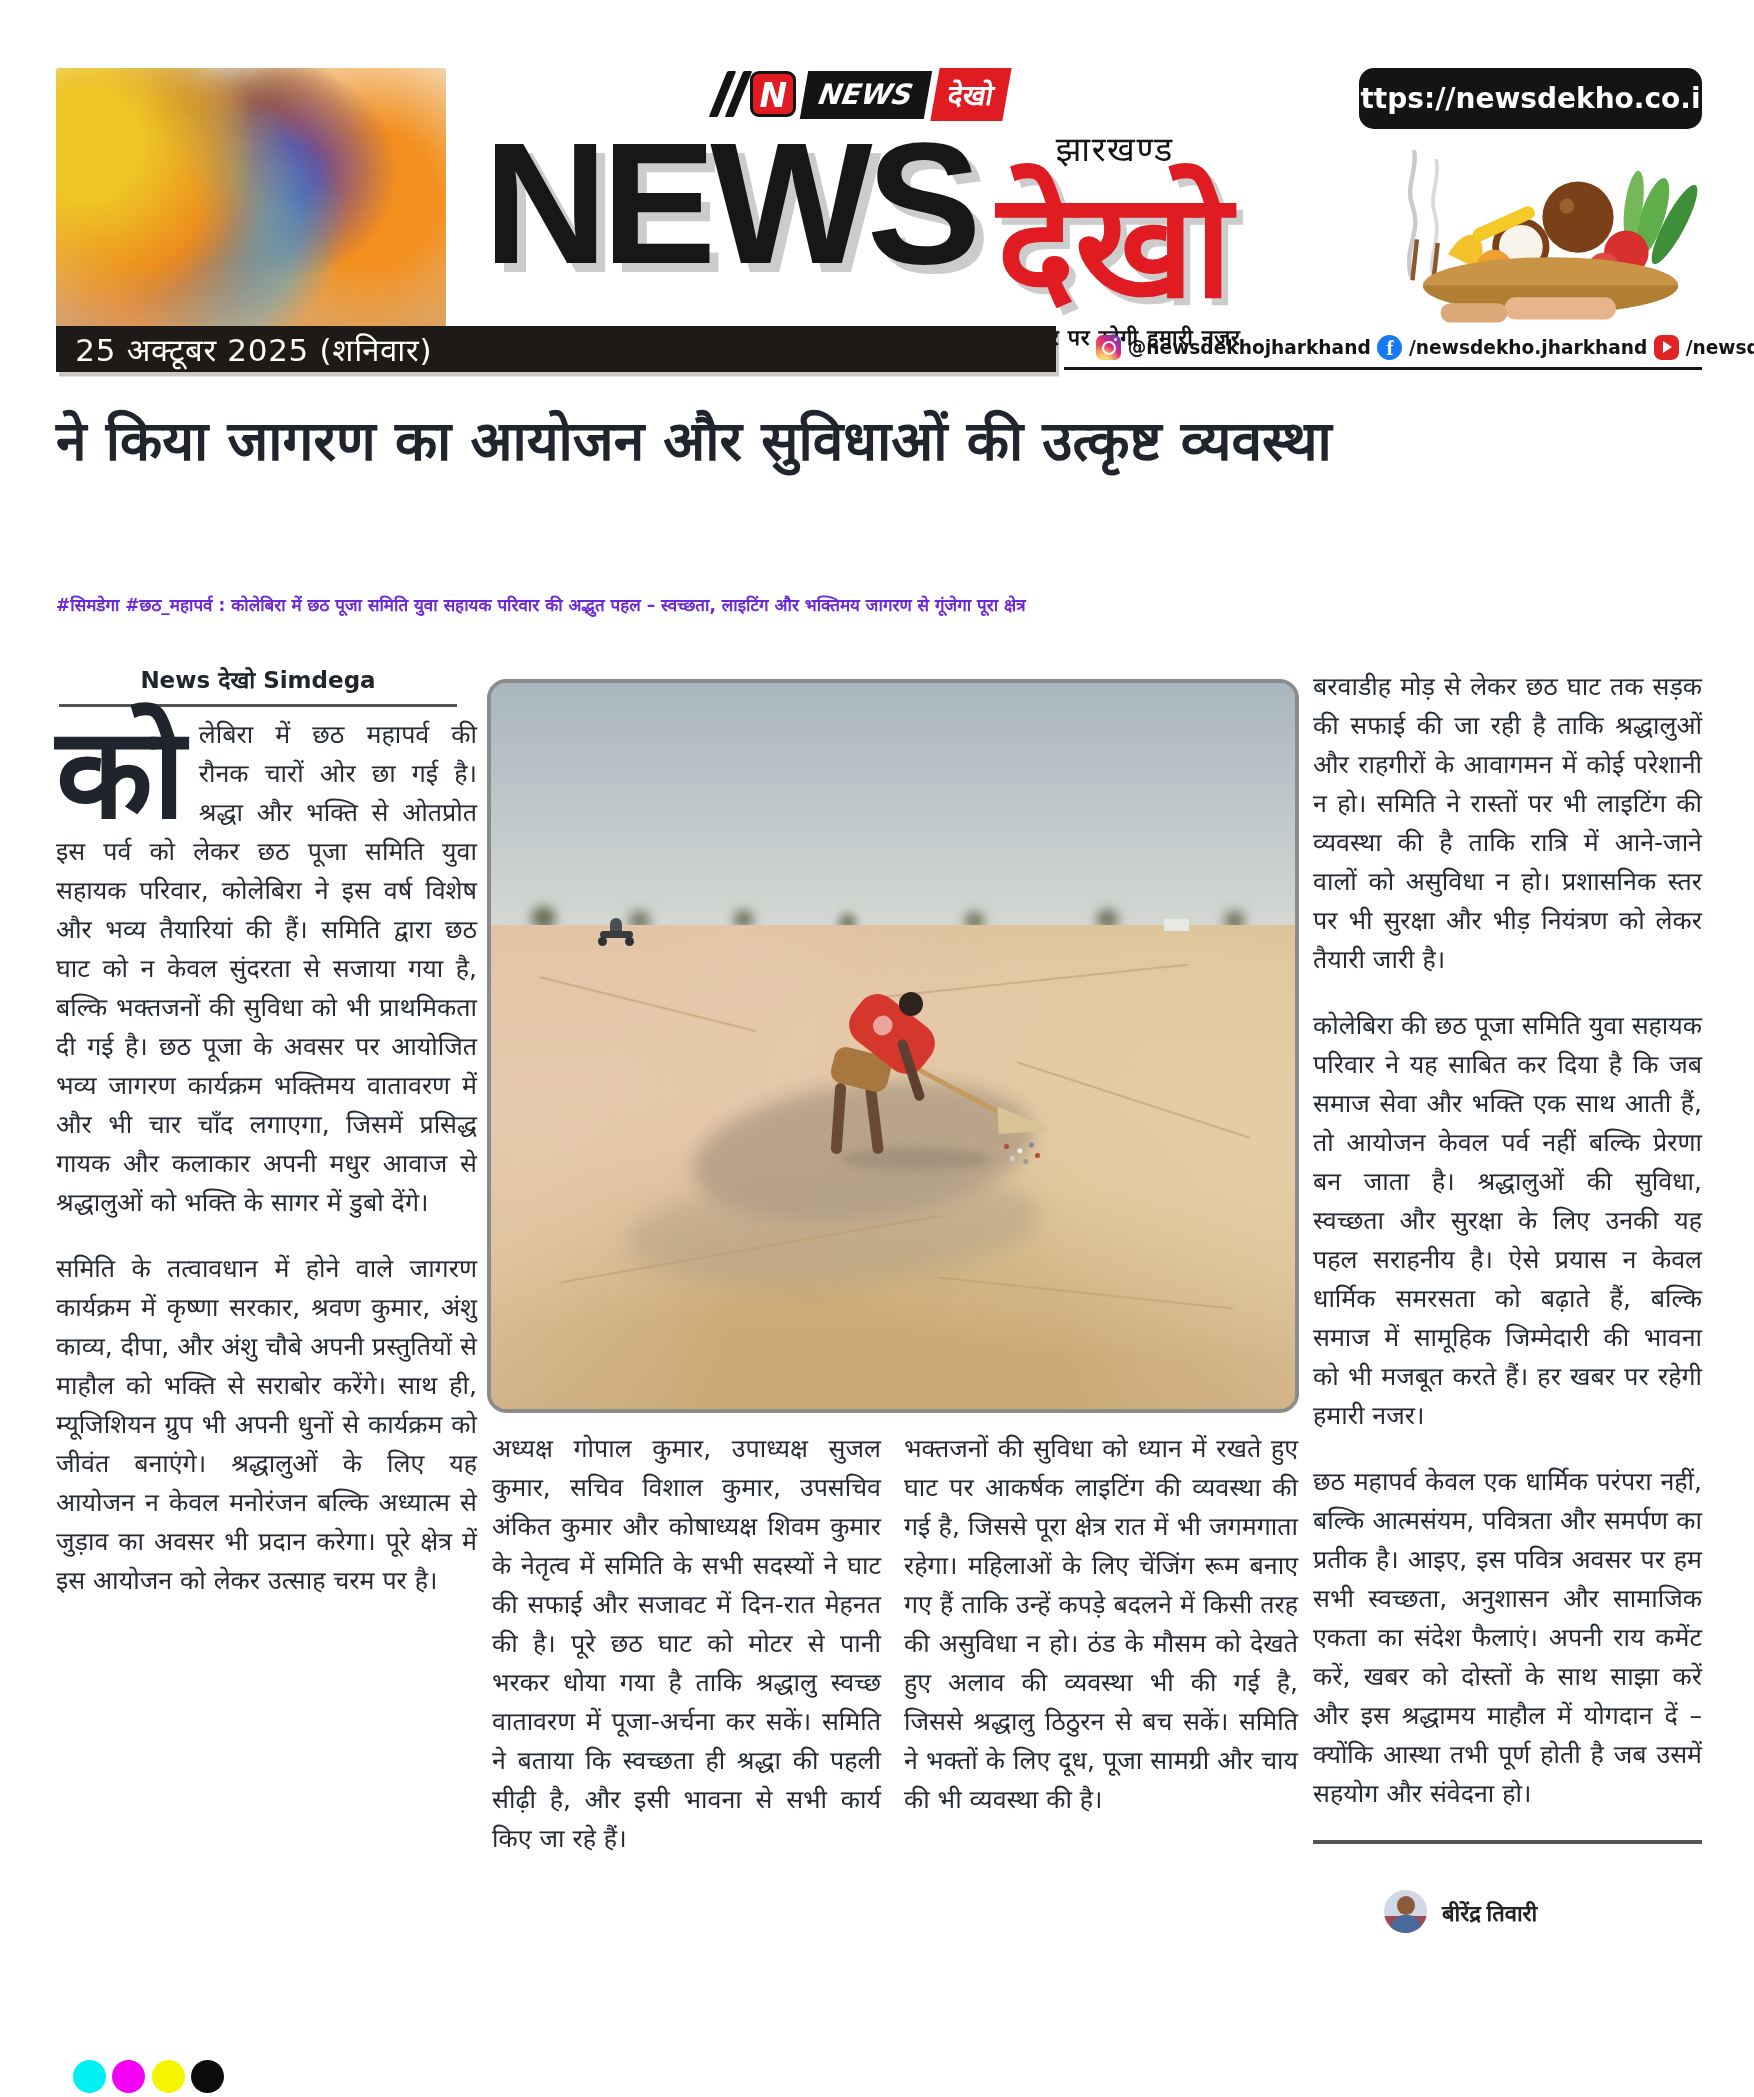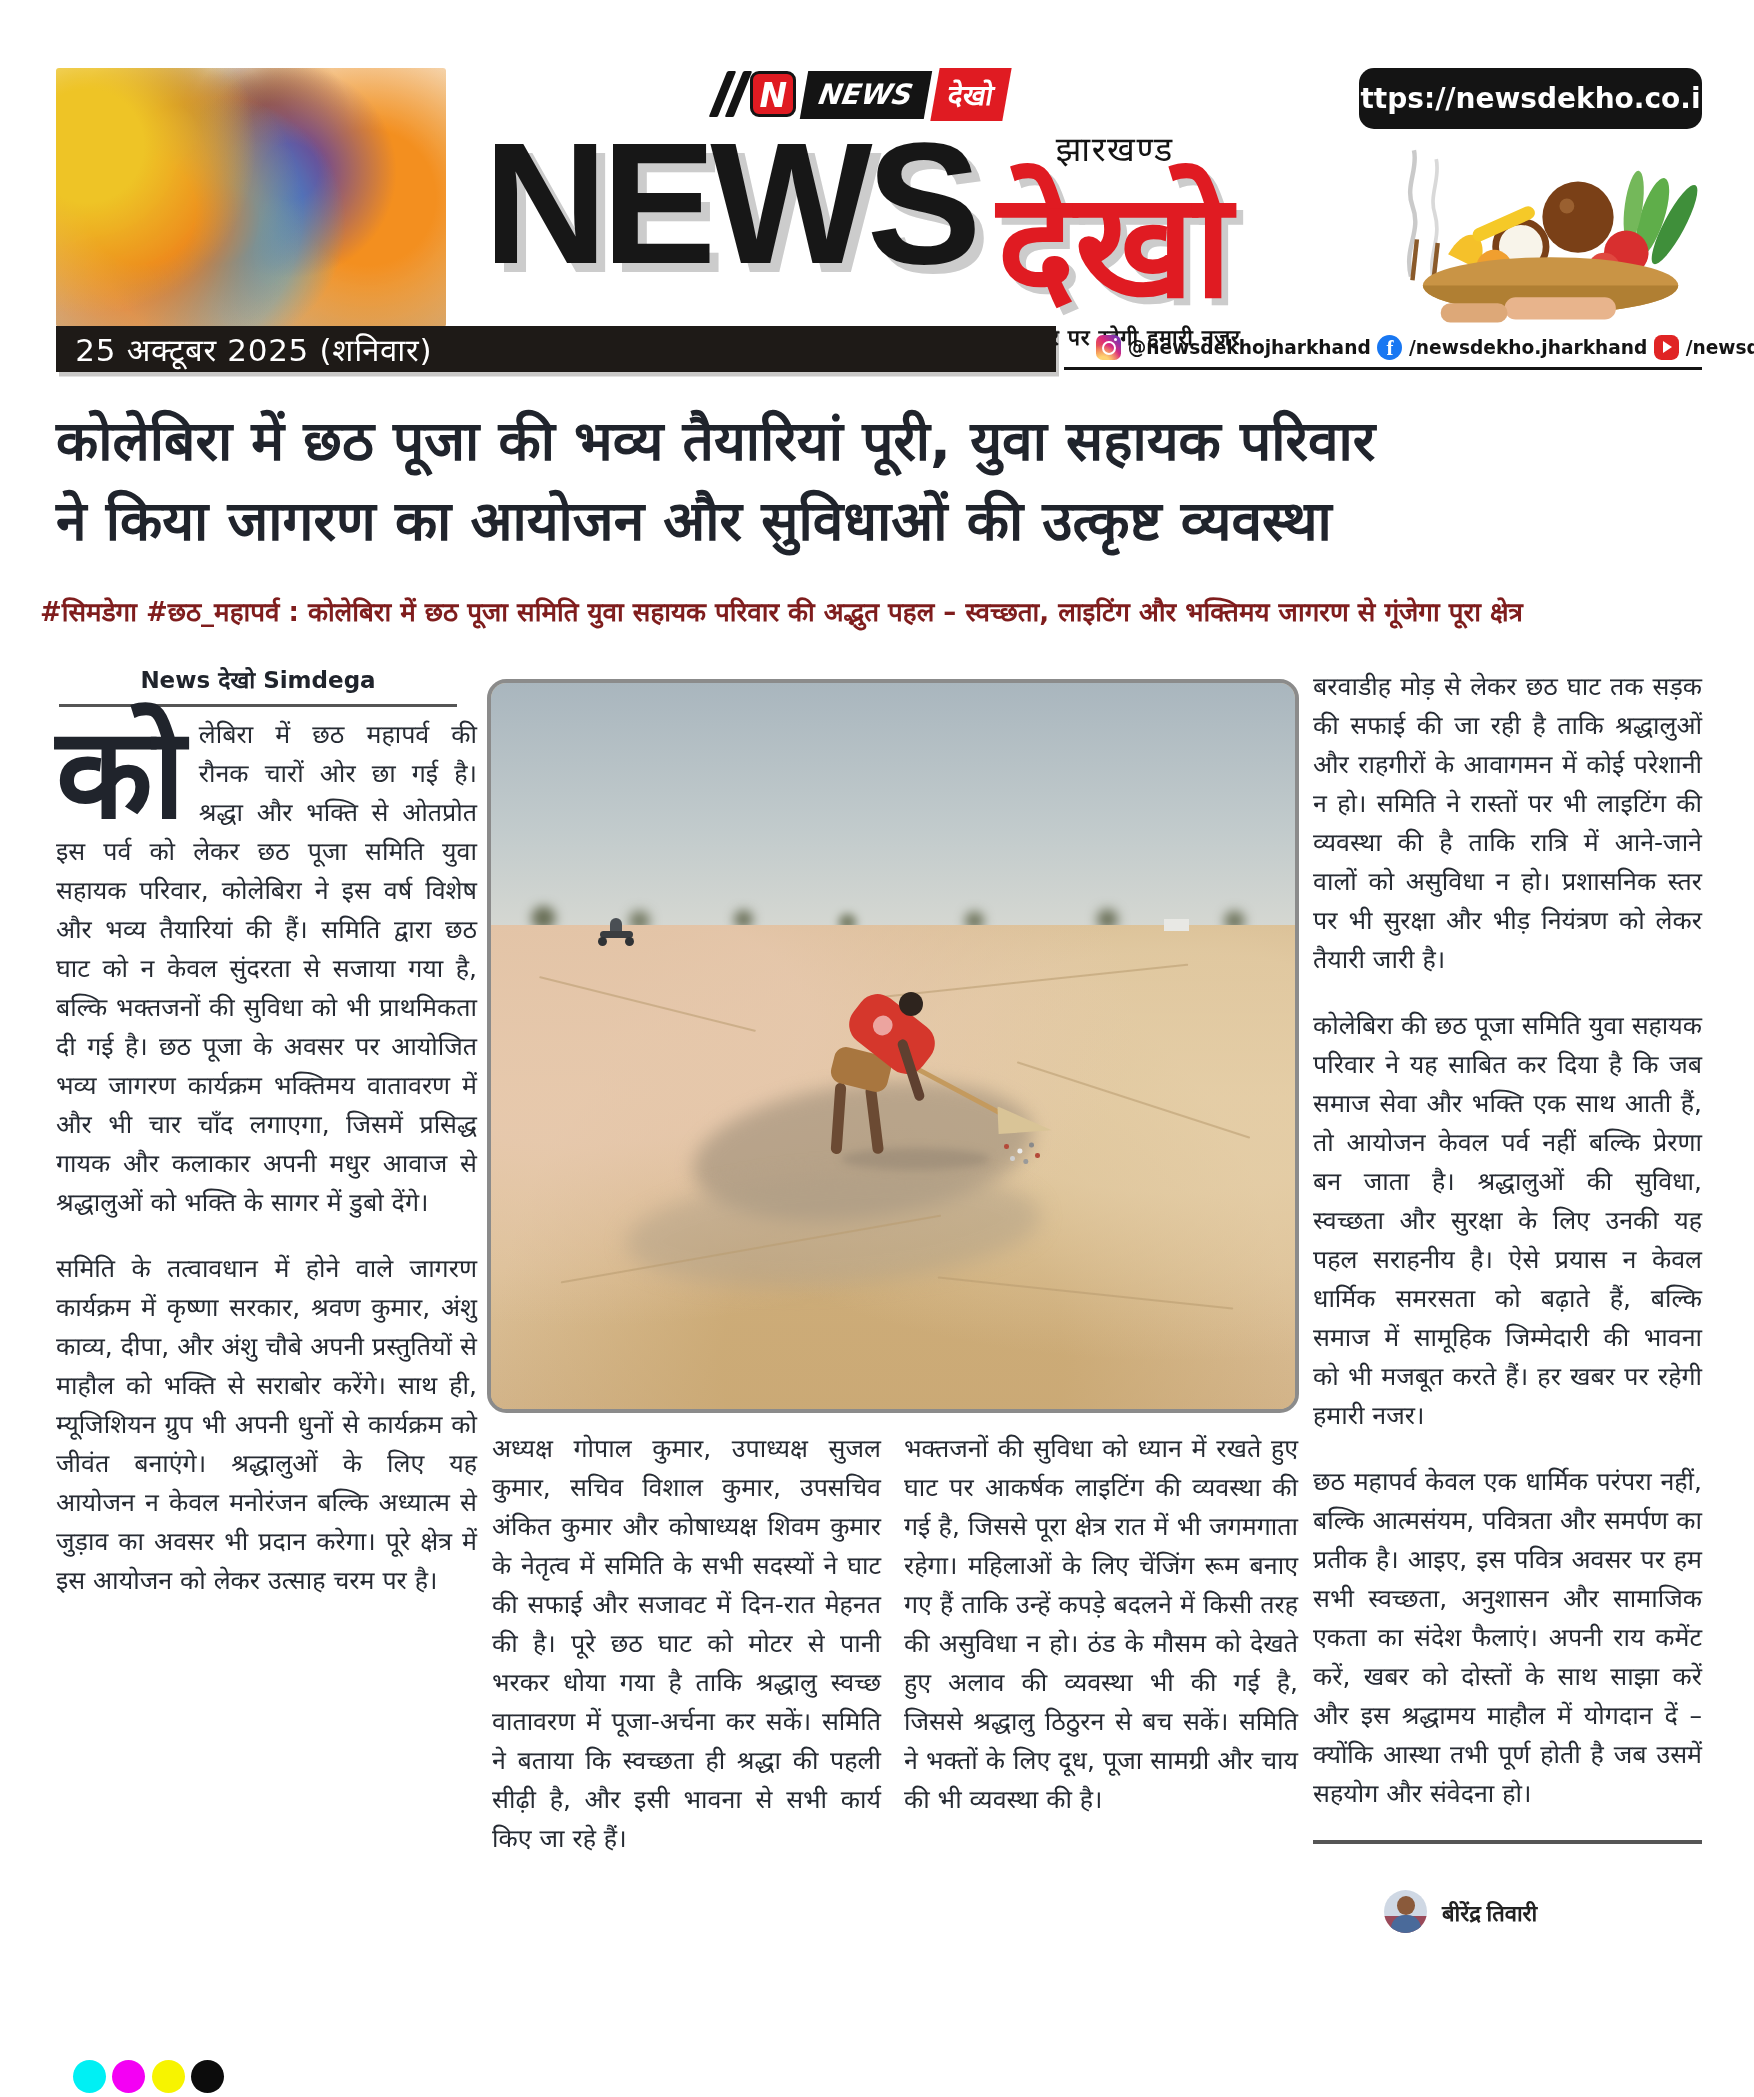--- a/index.html
+++ b/index.html
@@ -62,21 +62,21 @@
   .fb::before{content:"f";position:absolute;width:100%;text-align:center;top:1.5px;color:#fff;
     font-family:"Liberation Serif",serif;font-weight:bold;font-size:21px;}
   .yt{background:#e02424;border-radius:7.4px;}
   .yt::before{content:"";position:absolute;left:9px;top:6.7px;border-left:9.7px solid #fff;
     border-top:6px solid transparent;border-bottom:6px solid transparent;}
 
   
   .headline{left:56px;top:401px;width:1646px;}
   .headline div{font-size:55px;line-height:80px;font-weight:800;color:#20242c;letter-spacing:0;}
 
-  .subheadline{left:40px;top:593px;width:1665px;font-size:26px;font-weight:bold;color:#7f1d1d;}
+  .subheadline{left:56px;top:593px;width:1665px;font-size:17px;font-weight:bold;color:#6d28d9;}
 
   
   .byline{left:59px;top:663px;width:398px;text-align:center;}
   .byline span{font-size:23px;font-weight:bold;color:#20242c;}
   .byline .rule{margin-top:9px;border-bottom:3.7px solid #555;}
 
   
   .col p{font-size:25px;line-height:1.56;text-align:justify;margin:0 0 27px 0;color:#262b33;}
   .col1{left:56px;top:715px;width:421px;}
   .col2{left:492px;top:1429px;width:389px;}
@@ -203,21 +203,20 @@
   <span class="sicon ig"></span>
   <span class="handle">@newsdekhojharkhand</span>
   <span class="sicon fb"></span>
   <span class="handle">/newsdekho.jharkhand</span>
   <span class="sicon yt"></span>
   <span class="handle">/newsdekho.jharkhand</span>
 
 </div>
 
 <div class="abs headline">
-  <div>कोलेबिरा में छठ पूजा की भव्य तैयारियां पूरी, युवा सहायक परिवार</div>
   <div>ने किया जागरण का आयोजन और सुविधाओं की उत्कृष्ट व्यवस्था</div>
 </div>
 
 <div class="abs subheadline">#सिमडेगा #छठ_महापर्व : कोलेबिरा में छठ पूजा समिति युवा सहायक परिवार की अद्भुत पहल – स्वच्छता, लाइटिंग और भक्तिमय जागरण से गूंजेगा पूरा क्षेत्र</div>
 
 <div class="abs byline">
   <span>News देखो Simdega</span>
   <div class="rule"></div>
 </div>
 

